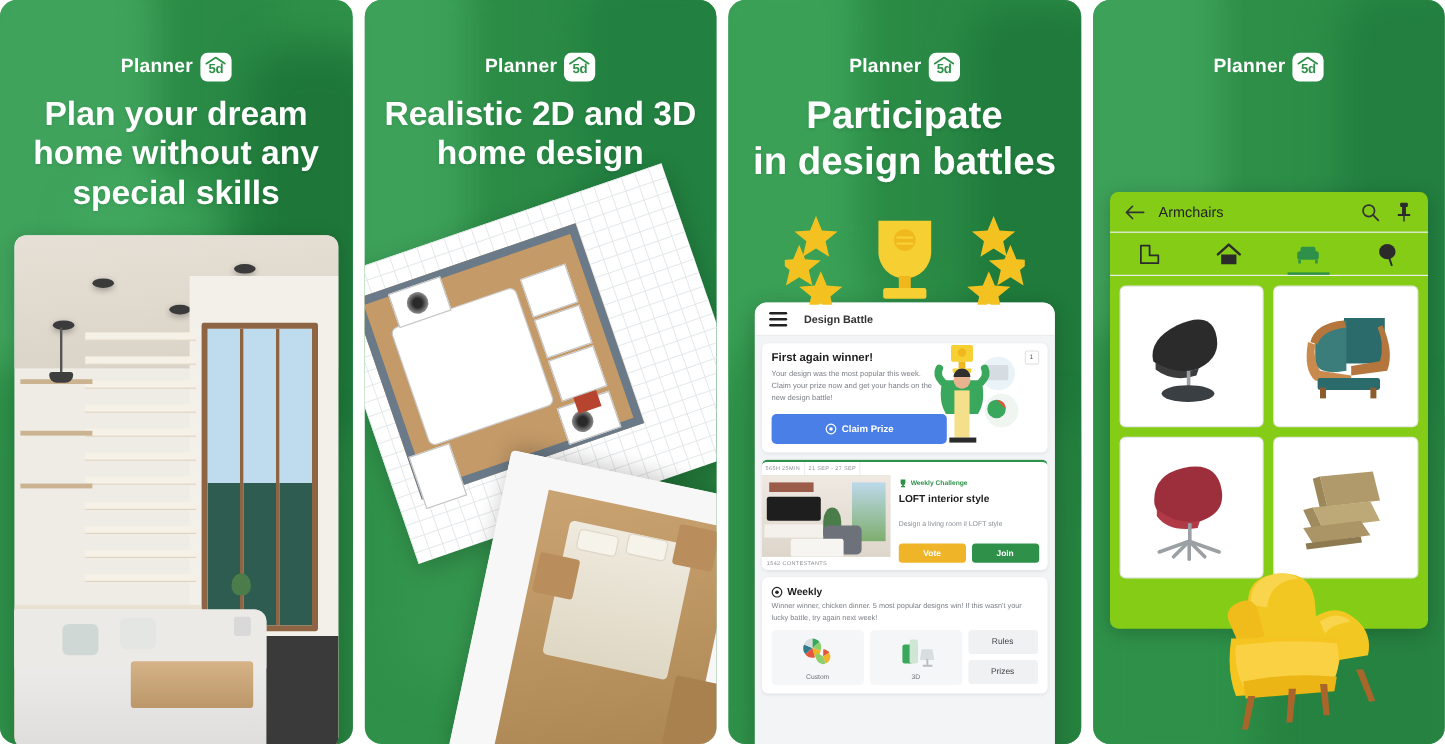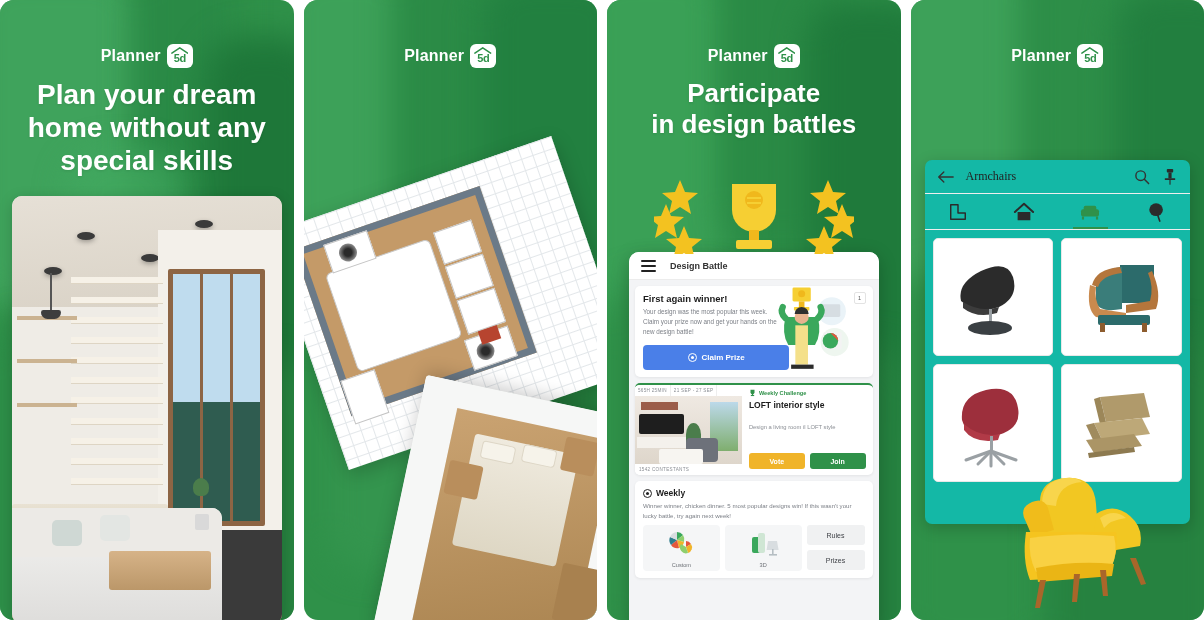--- a/index.html
+++ b/index.html
@@ -19,21 +19,21 @@
   .logo-word { color:#ffffff; font-size:16px; font-weight:600; letter-spacing:.2px; }
   .logo-badge { width:26px; height:24px; background:#ffffff; border-radius:6px; position:relative;
                 display:flex; align-items:flex-end; justify-content:center; }
   .logo-badge .roofline { position:absolute; top:3px; left:4px; right:4px; height:7px; }
   .logo-badge .fivedee { font-size:11px; font-weight:700; color:#2f9149; line-height:1;
                          padding-bottom:4px; letter-spacing:-.3px; }
 
   .headline { position:absolute; top:78px; left:0; right:0; z-index:6; text-align:center;
               color:#ffffff; font-size:28px; font-weight:700; line-height:1.18; padding:0 14px;
               text-shadow:0 1px 3px rgba(0,0,0,.10); }
-  .headline.small { font-size:26px; }
+  .headline.small { font-size:32px; }
 
   
   .photo-card { position:absolute; left:12px; right:12px; top:196px; bottom:-4px;
                 border-radius:10px; overflow:hidden; background:#efece6;
                 box-shadow:0 3px 14px rgba(0,0,0,.18); }
   .ceiling { position:absolute; left:0; right:0; top:0; height:26%;
              background:linear-gradient(175deg,#e6e0d6,#d9d2c6); }
   .ceiling .spot { position:absolute; width:18px; height:8px; border-radius:50%;
                    background:#3b3b3b; box-shadow:0 2px 5px rgba(0,0,0,.3); }
   .wall-right { position:absolute; right:0; top:8%; width:46%; bottom:22%; background:#f3f0ea; }
@@ -125,21 +125,21 @@
   .claim-dot i { width:3px; height:3px; border-radius:50%; background:#ffffff; display:block; }
   .hero-fig { position:absolute; right:4px; bottom:0; width:50%; height:100%; }
 
   .battle { display:flex; background:#ffffff; border-radius:5px; overflow:hidden;
             box-shadow:0 1px 3px rgba(0,0,0,.07); flex:0 0 auto; border-top:2px solid #2f9149; }
   .battle-left { width:45%; position:relative; background:#ffffff; }
   .bl-meta { display:flex; font-size:4.6px; color:#8a8e94; letter-spacing:.3px; }
   .bl-meta span { padding:3px 3px; border-right:1px solid #eee; white-space:nowrap; }
   .bl-photo { position:relative; height:68px; overflow:hidden; background:#ded9d2; }
   .bl-count { font-size:4.6px; color:#8a8e94; padding:3px 4px; letter-spacing:.3px; }
-  .battle-right { flex:1; padding:4px 7px 6px; display:flex; flex-direction:column; }
+  .battle-right { flex:1; padding:14px 7px 6px; display:flex; flex-direction:column; }
   .wc { display:flex; align-items:center; gap:3px; color:#2f9149; font-size:5.6px; font-weight:700; }
   .b-title { font-size:8.5px; font-weight:700; color:#1c1c1c; margin-top:3px; }
   .b-desc { font-size:5.8px; color:#8a8e94; margin-top:14px; }
   .b-btns { display:flex; gap:5px; margin-top:auto; }
   .b-btns div { flex:1; height:16px; border-radius:3px; display:flex; align-items:center;
                 justify-content:center; font-size:7px; font-weight:700; color:#ffffff; }
   .vote { background:#f0b429; }
   .join { background:#2f9149; }
 
   .awards-h { display:flex; align-items:center; gap:4px; font-size:8.5px; font-weight:700; color:#1c1c1c; }
@@ -150,22 +150,22 @@
   .aw-row { display:flex; gap:5px; margin-top:5px; align-items:flex-start; }
   .aw-tile { flex:1; background:#f5f6f7; border-radius:4px; height:46px; position:relative;
              display:flex; flex-direction:column; align-items:center; justify-content:flex-end;
              padding-bottom:3px; font-size:5.6px; color:#6c7076; }
   .aw-side { width:58px; display:flex; flex-direction:column; gap:5px; }
   .aw-side div { height:20px; background:#f0f1f2; border-radius:3px; display:flex;
                  align-items:center; justify-content:center; font-size:7px; color:#3c3f44; }
 
   
   .cat { position:absolute; left:14px; right:14px; top:160px; bottom:96px;
-         background:#14b8a6; border-radius:7px; overflow:hidden;
-         box-shadow:0 4px 16px rgba(0,0,0,.2);font-family:Liberation Serif, serif; }
+         background:#84cc16; border-radius:7px; overflow:hidden;
+         box-shadow:0 4px 16px rgba(0,0,0,.2); }
   .cat-top { height:34px; display:flex; align-items:center; padding:0 12px; gap:12px;
              border-bottom:1px solid #eeeeee; }
   .cat-title { font-size:12px; color:#222; flex:1; }
   .cat-tabs { height:36px; display:flex; border-bottom:1px solid #eeeeee; }
   .cat-tab { flex:1; display:flex; align-items:center; justify-content:center; position:relative; }
   .cat-tab.active::after { content:""; position:absolute; bottom:0; left:24%; right:24%;
                            height:2.5px; background:#2f9149; }
   .cat-grid { display:grid; grid-template-columns:1fr 1fr; gap:8px; padding:8px; }
   .cat-cell { background:#ffffff; border:1px solid #e8e8e8; border-radius:5px; height:118px;
               display:flex; align-items:center; justify-content:center; }
@@ -264,20 +264,22 @@
     <div class="logo-row">
       <span class="logo-word">Planner</span>
       <span class="logo-badge">
         <svg class="roofline" viewBox="0 0 20 8">
           <path d="M1 7 L10 1 L19 7" fill="none" stroke="#2f9149" stroke-width="1.7" stroke-linejoin="round" stroke-linecap="round"></path>
         </svg>
         <span class="fivedee">5d</span>
       </span>
     </div>
 
+    <div class="headline" style="white-space:pre-line;">Realistic 2D and 3D
+home design</div>
 
     <div class="plan-sheet">
       <div class="plan-room">
         <div class="plan-bed"></div>
         <div class="plan-obj" style="left:130px;top:22px;width:40px;height:34px;"></div>
         <div class="plan-obj" style="left:130px;top:58px;width:40px;height:34px;"></div>
         <div class="plan-obj" style="left:130px;top:94px;width:40px;height:36px;"></div>
         <div class="plan-obj" style="left:22px;top:-2px;width:46px;height:30px;"></div>
         <div class="plan-lamp" style="left:34px;top:4px;"></div>
         <div class="plan-obj" style="left:124px;top:134px;width:46px;height:32px;"></div>

